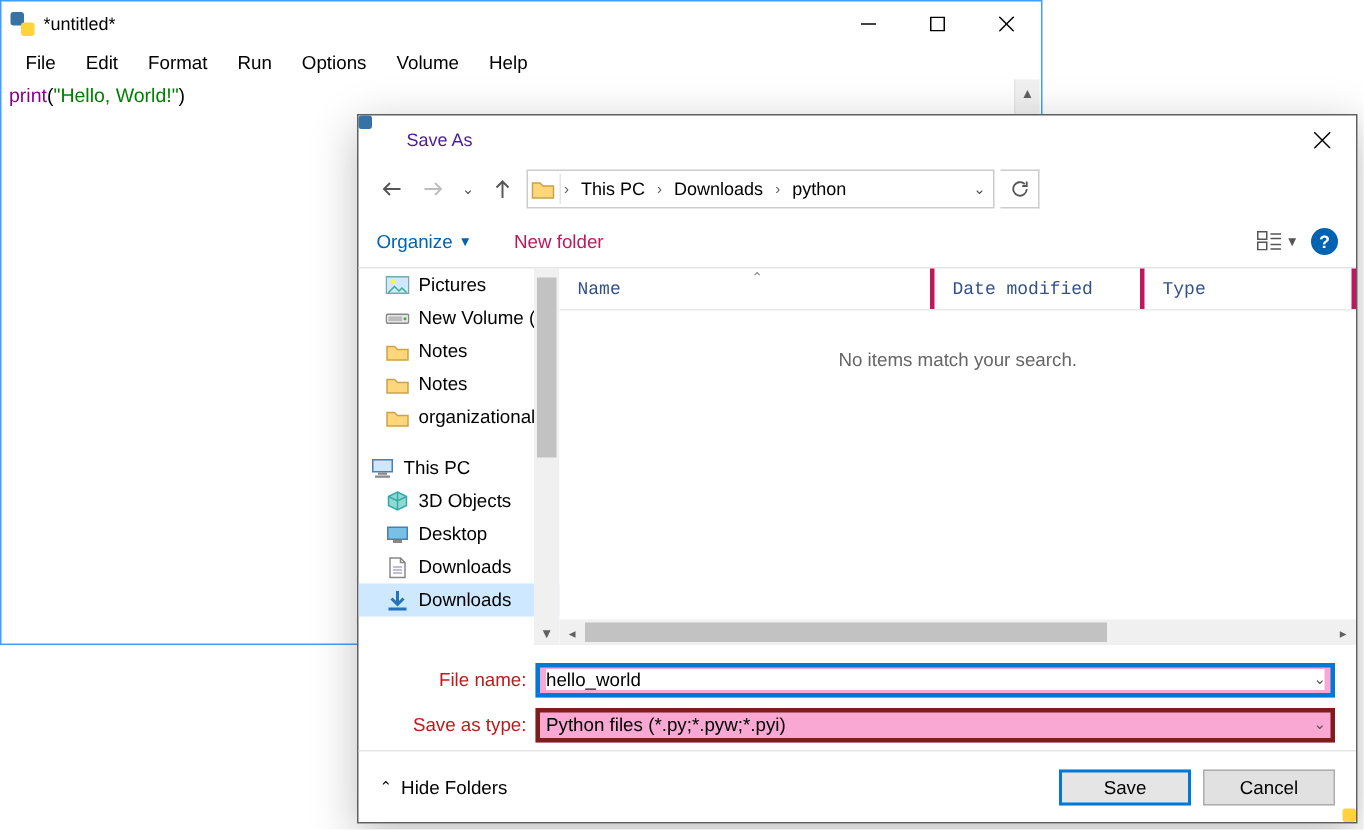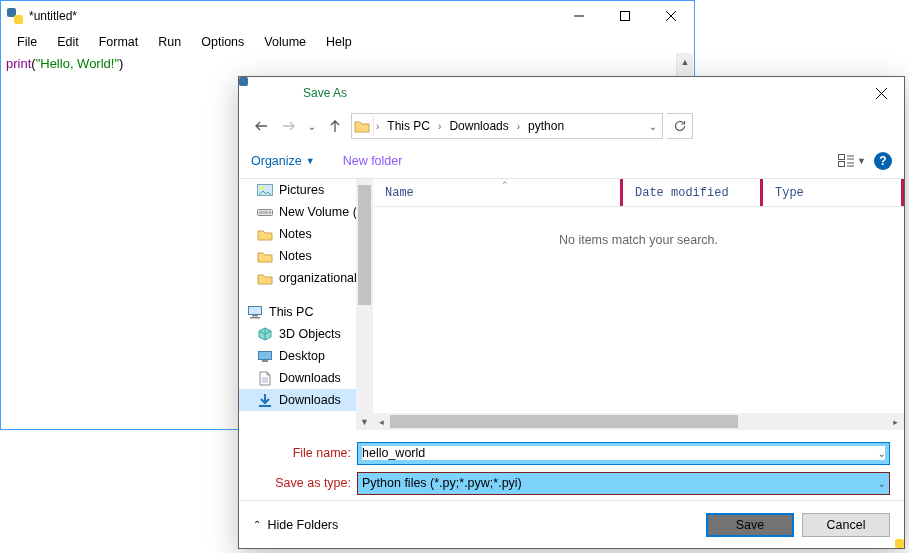--- a/index.html
+++ b/index.html
@@ -27,21 +27,21 @@
 .tok-str { color: #008000; }
 .idle-editor .scrollbar { position: absolute; right: 0; top: 0; bottom: 0; width: 17px; background: #f0f0f0; border-left: 1px solid #e5e5e5; }
 .idle-editor .scrollbar .up, .idle-editor .scrollbar .dn { height: 17px; display: flex; align-items: center; justify-content: center; color: #606060; font-size: 9px; }
 .idle-editor .scrollbar .dn { position: absolute; bottom: 0; left:0; right:0; }
 
 
 .dlg {
   position: absolute; left: 238px; top: 76px; width: 667px; height: 473px;
   background: #fff; border: 1px solid #606060; box-shadow: 0 8px 28px rgba(0,0,0,.25);
 }
-.dlg-title { height: 32px; display: flex; align-items: center; padding-left: 8px; font-size: 12px; color: #15803d; gap: 32px; }
+.dlg-title { height: 32px; display: flex; align-items: center; padding-left: 8px; font-size: 12px; color: #4c1d95; }
 .dlg-title .py-icon { width: 16px; height: 16px; margin-right: 8px; }
 .dlg-close { position: absolute; right: 0; top: 0; width: 46px; height: 32px; display:flex;align-items:center;justify-content:center; }
 .dlg-close svg { stroke:#000; }
 
 
 .nav {
   height: 34px; display: flex; align-items: center; padding: 0 10px; gap: 4px;
 }
 .nav .chev { width: 24px; height: 24px; display:flex;align-items:center;justify-content:center; color:#555; }
 .nav .chev.disabled { color: #bdbdbd; }
@@ -60,21 +60,21 @@
 }
 .search .spacer { flex: 1; }
 .search .mag { color:#444; }
 
 
 .tb {
   height: 36px; border-bottom: 1px solid #e5e5e5; display:flex; align-items:center;
   padding: 0 12px; font-size: 12.5px;
 }
 .tb .org { color:#0063b1; display:flex; align-items:center; gap:4px; }
-.tb .newf { color:#8b5cf6; margin-left: 28px; }
+.tb .newf { color:#be185d; margin-left: 28px; }
 .tb .right { margin-left:auto; display:flex; align-items:center; gap:8px; }
 .tb .view { color:#555; display:flex; align-items:center; gap:3px; font-size:13px; }
 .tb .help { width:18px; height:18px; border-radius:50%; background:#0063b1; color:#fff; display:flex;align-items:center;justify-content:center; font-size:12px; font-weight:bold; }
 
 
 .body { position: absolute; left:0; right:0; top: 102px; bottom: 118px; display:flex; }
 .tree {
   width: 134px; font-size: 12.5px; color:#000; overflow:hidden; position:relative;
 }
 .tree .row { height: 22px; display:flex; align-items:center; padding-left: 18px; gap:6px; white-space:nowrap; }
@@ -95,31 +95,31 @@
 .list-empty { text-align:center; color:#666; font-size:12.5px; margin-top: 26px; }
 .list .hscroll { position:absolute; left:0; right:0; bottom:0; height:17px; background:#f0f0f0; display:flex; align-items:center; }
 .list .hscroll .lt,.list .hscroll .rt{width:17px;text-align:center;color:#606060;font-size:9px;}
 .list .hscroll .track{flex:1; position:relative; height:100%;}
 .list .hscroll .thumb{position:absolute; left:0; top:2px; bottom:2px; width:70%; background:#c2c2c2;}
 
 
 .fields { position:absolute; left:0; right:0; bottom: 50px; height: 64px; padding: 6px 14px 0 14px; }
 .fld { display:flex; align-items:center; height: 26px; margin-bottom: 4px; }
 .fld label { width: 104px; text-align:right; font-size:12.5px; color:#b91c1c; padding-right: 6px; }
-.fld .combo { flex:1; height:23px; border:1px solid #7f1d1d; background:#7dd3fc; display:flex; align-items:center; padding: 0 4px; font-size:12.5px; position:relative; }
+.fld .combo { flex:1; height:23px; border:3px solid #7f1d1d; background:#f9a8d4; display:flex; align-items:center; padding: 0 4px; font-size:12.5px; position:relative; }
 .fld .combo.blue { border-color:#0078d7; }
 .fld .combo .dd { position:absolute; right:3px; top:50%; transform:translateY(-50%); font-size:10px; color:#555; }
 .fld .combo input { border:none; outline:none; flex:1; font-size:12.5px; font-family:inherit; padding:0; }
 
 
 .footer { position:absolute; left:0; right:0; bottom:0; height:48px; border-top:1px solid #e5e5e5; display:flex; align-items:center; padding: 0 14px; }
 .footer .hf { font-size:12.5px; color:#000; display:flex; align-items:center; gap:6px; }
 .footer .btns { margin-left:auto; display:flex; gap:8px; }
 .footer button { width: 88px; height: 24px; font-size:12.5px; background:#e1e1e1; border:1px solid #adadad; color:#000; }
-.footer button.primary { border:2px solid #0078d7; background:#737373;margin-left:28px; }
+.footer button.primary { border:2px solid #0078d7; background:#e5e5e5;margin-left:28px; }
 
 
 .folder-svg { fill:#ffd77a; stroke:#caa34a; }
 .py-icon::before, .py-icon::after {
   content:""; position:absolute; width:9px; height:9px; border-radius:2px;
 }
 .py-icon::before { background:#3672a4; left:0; top:0; }
 .py-icon::after { background:#ffd43b; right:0; bottom:0; }
 </style>
 </head>

